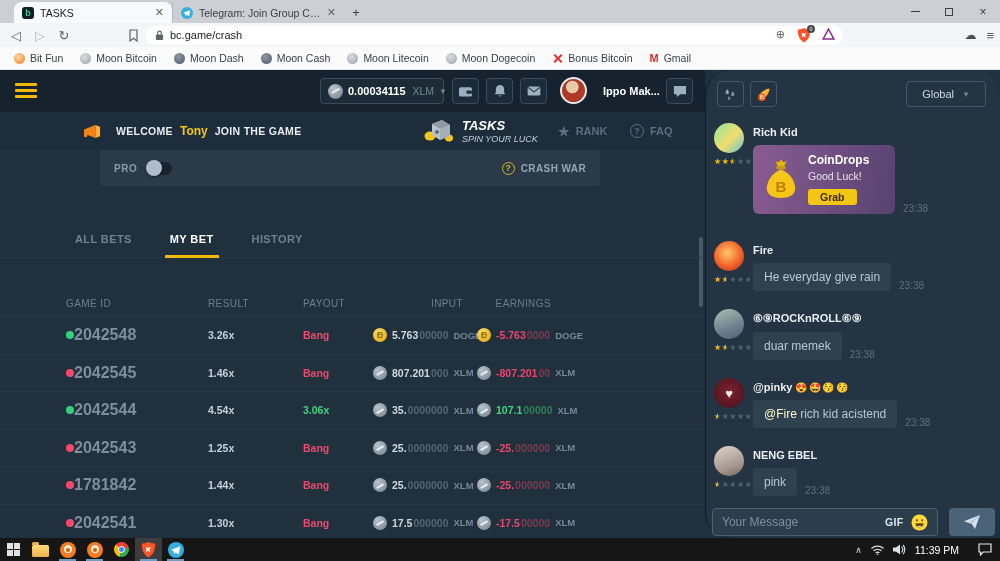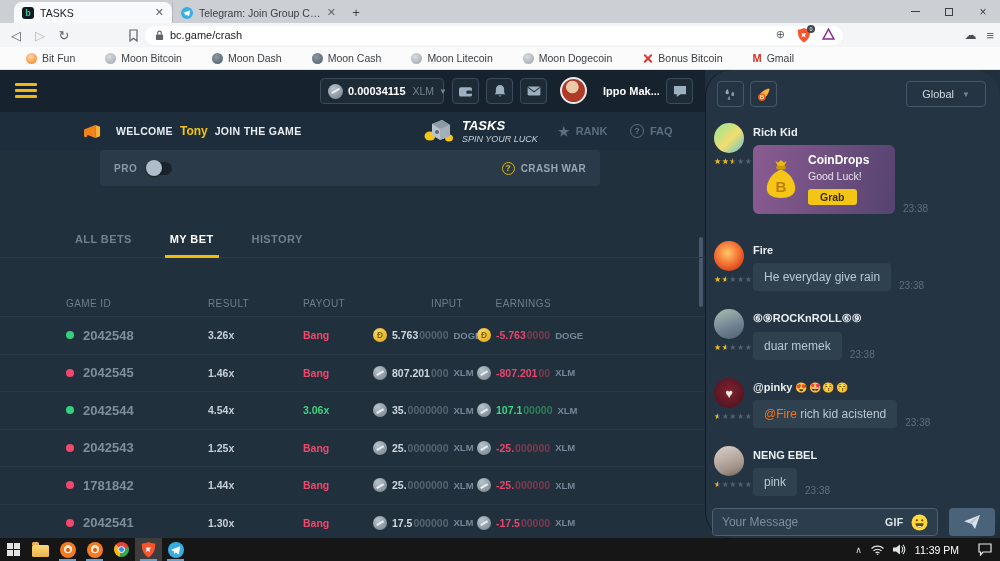--- a/index.html
+++ b/index.html
@@ -23,21 +23,21 @@
 .navico.disabled { color:#b4b8bc; }
 #bookmark-flag { margin-left:52px; }
 #urlfield { margin-left:6px; width:698px; height:19px; background:#fff; border-radius:10px; display:flex; align-items:center; padding:0 10px; position:relative; }
 #urltext { font-size:11px; color:#202124; margin-left:6px; }
 .omni-right { position:absolute; top:2px; }
 .shield-badge { position:absolute; top:-3px; right:-4px; width:8px; height:8px; background:#43484d; color:#fff; border-radius:50%; font-size:5.5px; text-align:center; line-height:8px; }
 #toolbar-right { position:absolute; right:6px; top:23px; height:24px; display:flex; align-items:center; gap:10px; }
 .cloud-ico { font-size:12px; color:#4a4d50; }
 .menu-ico { font-size:13px; color:#5f6368; }
 
-#bookmarksbar { position:absolute; left:0; top:47px; width:1000px; height:23px; background:#fbfbfc; border-bottom:1px solid #e2e4e7; display:flex; align-items:center; padding-left:26px; gap:30px; }
+#bookmarksbar { position:absolute; left:0; top:47px; width:1000px; height:23px; background:#fbfbfc; border-bottom:1px solid #e2e4e7; display:flex; align-items:center; padding-left:14px; gap:17px; }
 .bm { display:flex; align-items:center; gap:5px; font-size:10.5px; color:#3c4043; }
 .bm-dot { width:11px; height:11px; border-radius:50%; }
 .dot-orange { background:radial-gradient(circle at 40% 35%,#ffd9a8,#f47b20); }
 .dot-gray { background:radial-gradient(circle at 40% 35%,#d8dce0,#9aa3ab); }
 .dot-dark { background:radial-gradient(circle at 40% 35%,#8d99a5,#4c5a66); }
 .bm-x { position:relative; width:11px; height:11px; }
 .bm-x::before,.bm-x::after { content:''; position:absolute; left:5px; top:0; width:2px; height:11px; background:#e3342f; border-radius:1px; }
 .bm-x::before { transform:rotate(45deg); } .bm-x::after { transform:rotate(-45deg); }
 .gmail-m { color:#d93025; font-weight:bold; font-size:11px; }
 
@@ -87,21 +87,21 @@
 .bettab.active::after { content:''; position:absolute; left:-5px; right:-5px; bottom:-1px; height:3px; background:#f0b90b; }
 
 .betgrid { display:grid; grid-template-columns:142px 95px 70px 104px 88px; align-items:center; margin-left:66px; }
 #tablehead { position:absolute; left:0; top:140px; width:705px; height:27px; border-bottom:1px solid #2b3a48; }
 #tablehead .betgrid { height:100%; }
 .th { font-size:10px; color:#6d7f8e; letter-spacing:.4px; }
 .th.r { text-align:right; padding-right:14px; }
 #tablerows { position:absolute; left:0; top:167px; width:705px; }
 .betrow { height:37.5px; border-bottom:1px solid rgba(130,160,190,.08); }
 .betrow .betgrid { height:100%; }
-.cell-id { display:flex; align-items:center; gap:9px; font-size:13px; font-weight:bold; color:#7d8e9c;text-align:center; }
+.cell-id { display:flex; align-items:center; font-size:16px; font-weight:bold; color:#7d8e9c;text-align:center; }
 .gdot { width:8px; height:8px; border-radius:50%; }
 .gdot.green { background:#35d07f; } .gdot.red { background:#f1486c; }
 .cell-result { font-size:10.5px; font-weight:bold; color:#c6d0d9; }
 .cell-payout { font-size:10.5px; font-weight:bold; }
 .payout-bang { color:#f1486c; } .payout-win { color:#3fd47f; }
 .cell-amt { display:flex; align-items:center; gap:5px; padding-right:14px; font-size:10.5px; font-weight:bold; }
 .amt-main { color:#cdd7df; } .amt-dim { color:#55656f; margin-left:-4px; }
 .loss .amt-main { color:#e8476b; } .loss .amt-dim { color:#7e3a4e; }
 .win .amt-main { color:#3fd47f; } .win .amt-dim { color:#2f7f56; }
 .amt-cur { margin-left:auto; font-size:9.5px; font-weight:bold; color:#76879a; }
@@ -121,21 +121,21 @@
 .av4 { background:radial-gradient(circle at 50% 45%,#7e2230,#47101c); color:#f2ece2; font-size:13px; display:flex; align-items:center; justify-content:center; }
 .av5 { background:linear-gradient(160deg,#ddd3cb,#a3948b 70%,#6f6158); }
 .stars { position:relative; font-size:8px; letter-spacing:.5px; line-height:10px; margin-top:4px; color:#52626e; white-space:nowrap; }
 .stars-fill { position:absolute; left:0; top:0; width:0; overflow:hidden; color:#f0b90b; }
 .msg-body { flex:1; min-width:0; }
 .msg-name { font-size:11px; font-weight:bold; color:#e9eef2; padding:3px 0 7px; }
 .msg-name .emojis { font-size:10px; color:#f3c515; letter-spacing:1px; }
 .bubble-row { display:flex; align-items:flex-end; gap:8px; }
 .bubble { background:#2f404e; border-radius:4px; padding:7px 11px; font-size:12px; color:#b9c7d2; }
 .msg-time { font-size:10px; color:#5d6f7d; flex:none; }
-.mention { color:#f97316; }
+.mention { color:#fef9c3; }
 #cd-card { width:142px; border-radius:6px; background:linear-gradient(100deg,#8a5c92,#564370); padding:8px 10px 9px; display:flex; gap:9px; }
 #cd-title { font-size:12px; font-weight:bold; color:#fff; }
 #cd-sub { font-size:10.5px; color:#e9e2ee; margin:3px 0 5px; }
 #cd-grab { display:inline-block; background:#f3c515; color:#3a2e00; font-size:10.5px; font-weight:bold; padding:2px 12px; border-radius:3px; }
 #chatinput-row { position:absolute; left:6px; top:438px; width:283px; display:flex; gap:11px; }
 #chat-inputbox { width:229px; height:28px; background:#2c3e4d; border:1px solid #4d6071; border-radius:4px; display:flex; align-items:center; padding:0 9px; gap:8px; }
 #chat-inputbox input { flex:1; min-width:0; background:transparent; border:none; outline:none; font-size:12px; color:#cfd9e2; font-family:"Liberation Sans",sans-serif; }
 #chat-inputbox input::placeholder { color:#7b8fa0; }
 #gif-label { font-size:10.5px; font-weight:bold; color:#dfe7ee; letter-spacing:.3px; }
 #send-btn { width:49px; height:28px; background:#4a6379; border-radius:4px; display:flex; align-items:center; justify-content:center; }

